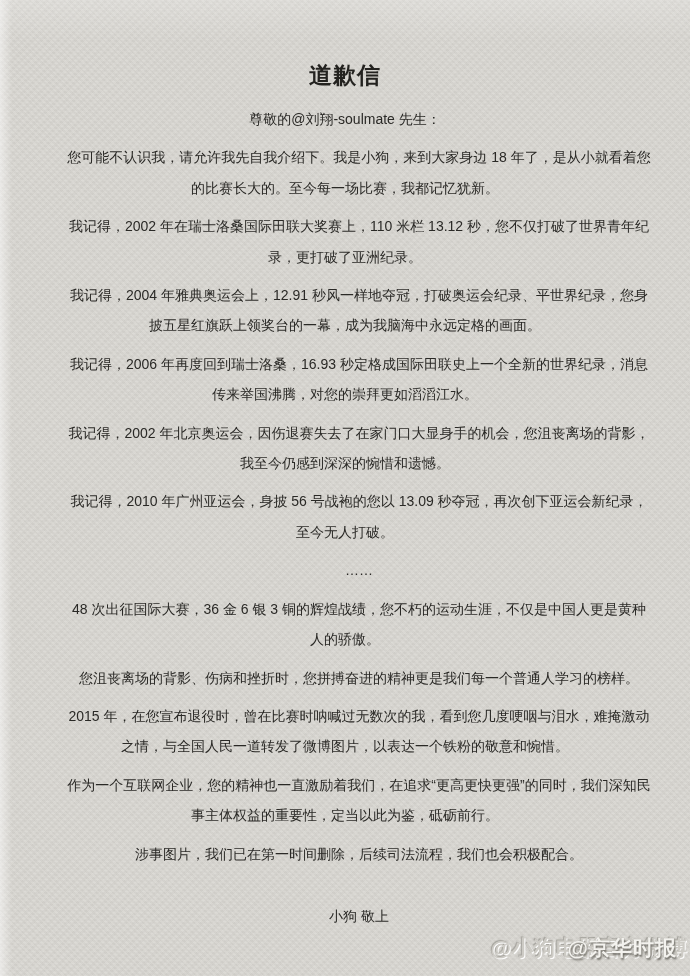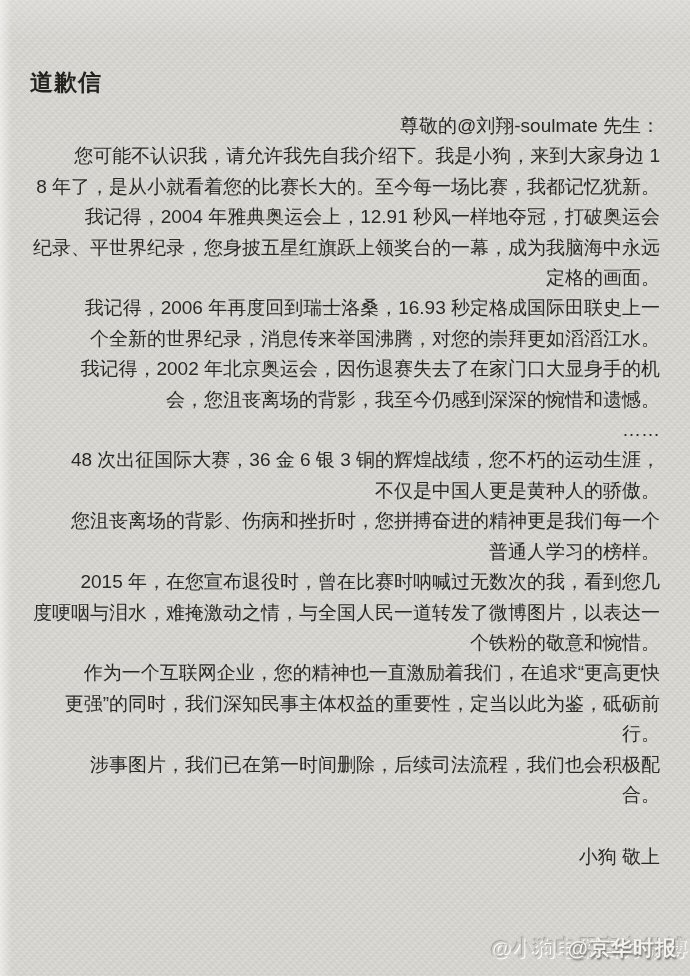--- a/index.html
+++ b/index.html
@@ -21,34 +21,34 @@
       repeating-linear-gradient(45deg,  rgba(255,255,255,0.050) 0px, rgba(255,255,255,0.050) 2px, rgba(70,70,64,0.022) 2px, rgba(70,70,64,0.022) 4px),
       repeating-linear-gradient(-45deg, rgba(255,255,255,0.040) 0px, rgba(255,255,255,0.040) 3px, rgba(70,70,64,0.018) 3px, rgba(70,70,64,0.018) 6px),
       repeating-linear-gradient(0deg,   rgba(255,255,255,0.030) 0px, rgba(255,255,255,0.030) 1px, rgba(70,70,64,0.015) 1px, rgba(70,70,64,0.015) 3px);
   }
   .content {
     position: relative;
     padding: 60px 30px 0 30px;
     z-index: 1;
   }
   .title {
-    margin: 7px 0 13px 0;
-    text-align: left;
+    margin: 0 0 13px 0;
+    text-align: center;
     font-size: 23px;
     font-weight: 700;
     color: #23221f;
     letter-spacing: 1px;
   }
   .body p {
-    margin: 0;
-    font-size: 19px;
+    margin: 8px;
+    font-size: 14px;
     line-height: 30.4px;
     color: #2a2926;
     text-indent: 2em;
-    text-align: right;
+    text-align: center;
     word-break: break-all;
   }
   .body p.salutation { text-indent: 0; }
   .body p.signature  { margin-top: 32px; }
   .wm-embossed {
     position: absolute;
     right: 2px;
     bottom: 14px;
     z-index: 2;
     font-size: 21px;
@@ -73,23 +73,25 @@
 </style>
 </head>
 <body>
 
 <div class="page">
   <div class="content">
     <h1 class="title">道歉信</h1>
     <div class="body">
       <p class="salutation">尊敬的@刘翔-soulmate 先生：</p>
       <p>您可能不认识我，请允许我先自我介绍下。我是小狗，来到大家身边 18 年了，是从小就看着您的比赛长大的。至今每一场比赛，我都记忆犹新。</p>
+      <p>我记得，2002 年在瑞士洛桑国际田联大奖赛上，110 米栏 13.12 秒，您不仅打破了世界青年纪录，更打破了亚洲纪录。</p>
       <p>我记得，2004 年雅典奥运会上，12.91 秒风一样地夺冠，打破奥运会纪录、平世界纪录，您身披五星红旗跃上领奖台的一幕，成为我脑海中永远定格的画面。</p>
       <p>我记得，2006 年再度回到瑞士洛桑，16.93 秒定格成国际田联史上一个全新的世界纪录，消息传来举国沸腾，对您的崇拜更如滔滔江水。</p>
       <p>我记得，2002 年北京奥运会，因伤退赛失去了在家门口大显身手的机会，您沮丧离场的背影，我至今仍感到深深的惋惜和遗憾。</p>
+      <p>我记得，2010 年广州亚运会，身披 56 号战袍的您以 13.09 秒夺冠，再次创下亚运会新纪录，至今无人打破。</p>
       <p>……</p>
       <p>48 次出征国际大赛，36 金 6 银 3 铜的辉煌战绩，您不朽的运动生涯，不仅是中国人更是黄种人的骄傲。</p>
       <p>您沮丧离场的背影、伤病和挫折时，您拼搏奋进的精神更是我们每一个普通人学习的榜样。</p>
       <p>2015 年，在您宣布退役时，曾在比赛时呐喊过无数次的我，看到您几度哽咽与泪水，难掩激动之情，与全国人民一道转发了微博图片，以表达一个铁粉的敬意和惋惜。</p>
       <p>作为一个互联网企业，您的精神也一直激励着我们，在追求“更高更快更强”的同时，我们深知民事主体权益的重要性，定当以此为鉴，砥砺前行。</p>
       <p>涉事图片，我们已在第一时间删除，后续司法流程，我们也会积极配合。</p>
       <p class="signature">小狗 敬上</p>
     </div>
   </div>
   <div class="wm-embossed">@小狗电器官方微博</div>

